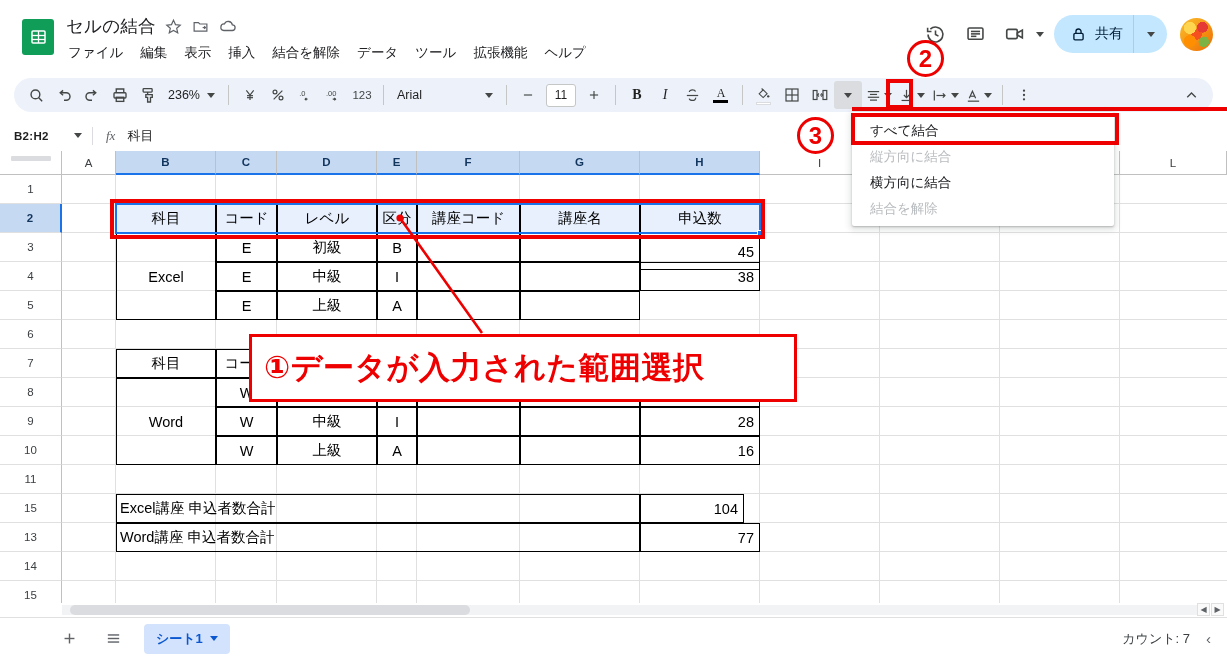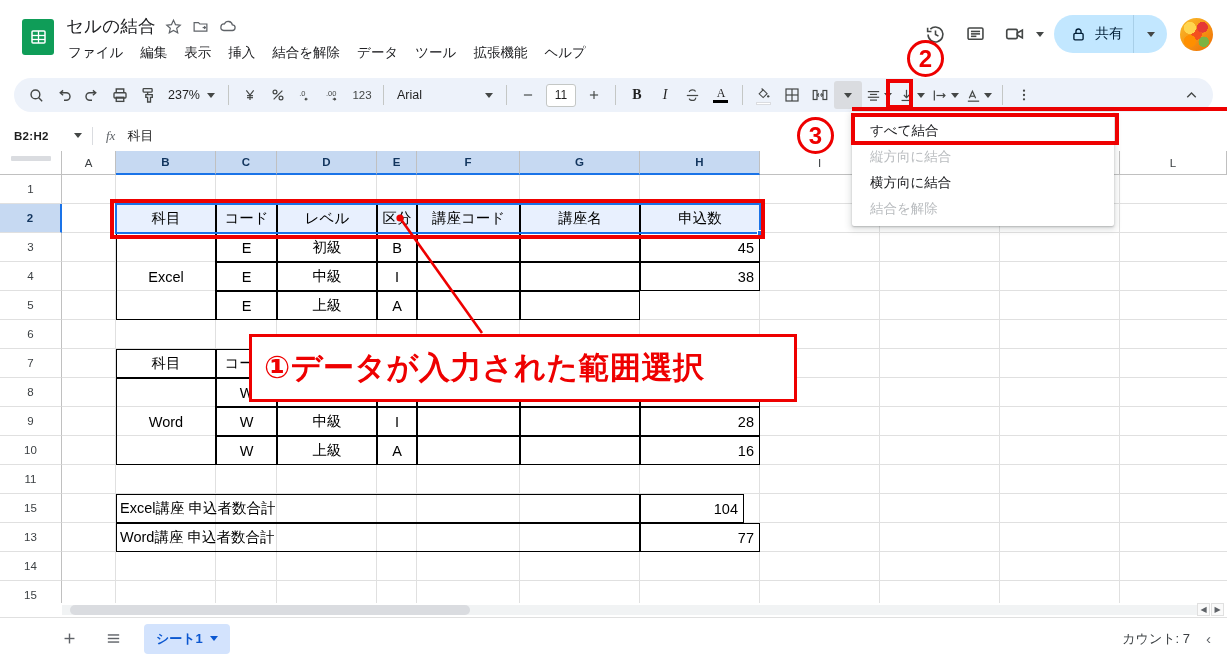--- a/index.html
+++ b/index.html
@@ -285,21 +285,21 @@
           <rect x="7" y="15" width="10" height="5.5"></rect>
         </svg>
     </div>
     <div class="tb-btn">
       <svg width="18" height="18" viewBox="0 0 24 24" fill="none" stroke="#444746" stroke-width="1.8">
           <rect x="5.5" y="3.5" width="12" height="4.6" rx="1"></rect>
           <path d="M11.5 8.1v3.4h6.2v3.6h-2.4v6.2h-3.8v-6.2H9.1v-3.6h2.4z"></path>
         </svg>
     </div>
     <div class="zoom-box">
-      <span class="tb-text">237%</span>
+      <span class="tb-text">236%</span>
       <span class="caret"></span>
     </div>
     <div class="tb-sep"></div>
 
     <div class="tb-btn">
       <svg width="16" height="16" viewBox="0 0 24 24" fill="none" stroke="#444746" stroke-width="1.8">
           <polyline points="6.5,5 12,12 17.5,5"></polyline>
           <line x1="12" y1="12" x2="12" y2="19.5"></line>
           <line x1="7.5" y1="13" x2="16.5" y2="13"></line>
           <line x1="7.5" y1="16" x2="16.5" y2="16"></line>
@@ -535,21 +535,21 @@
       <div class="cell c bordered selcell" style="left:458px;top:29px;width:120px;height:29px;">講座名</div>
       <div class="cell c bordered selcell" style="left:578px;top:29px;width:120px;height:29px;">申込数</div>
 
       <div class="cell c bordered" style="left:54px;top:58px;width:100px;height:87px;">Excel</div>
 
       <div class="cell c bordered" style="left:154px;top:58px;width:61px;height:29px;">E</div>
       <div class="cell c bordered" style="left:215px;top:58px;width:100px;height:29px;">初級</div>
       <div class="cell c bordered" style="left:315px;top:58px;width:40px;height:29px;">B</div>
       <div class="cell c bordered" style="left:355px;top:58px;width:103px;height:29px;"></div>
       <div class="cell c bordered" style="left:458px;top:58px;width:120px;height:29px;"></div>
-      <div class="cell r bordered" style="left:578px;top:58px;width:120px;height:29px;">45</div>
+      <div class="cell r bordered" style="left:578px;top:58px;width:120px;height:37px;">45</div>
 
       <div class="cell c bordered" style="left:154px;top:87px;width:61px;height:29px;">E</div>
       <div class="cell c bordered" style="left:215px;top:87px;width:100px;height:29px;">中級</div>
       <div class="cell c bordered" style="left:315px;top:87px;width:40px;height:29px;">I</div>
       <div class="cell c bordered" style="left:355px;top:87px;width:103px;height:29px;"></div>
       <div class="cell c bordered" style="left:458px;top:87px;width:120px;height:29px;"></div>
       <div class="cell r bordered" style="left:578px;top:87px;width:120px;height:29px;">38</div>
 
       <div class="cell c bordered" style="left:154px;top:116px;width:61px;height:29px;">E</div>
       <div class="cell c bordered" style="left:215px;top:116px;width:100px;height:29px;">上級</div>

